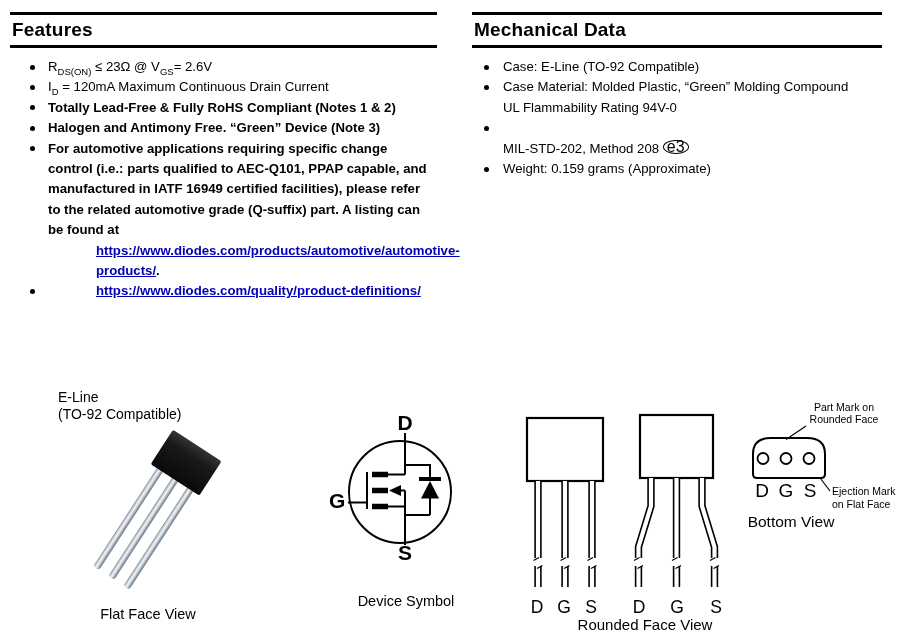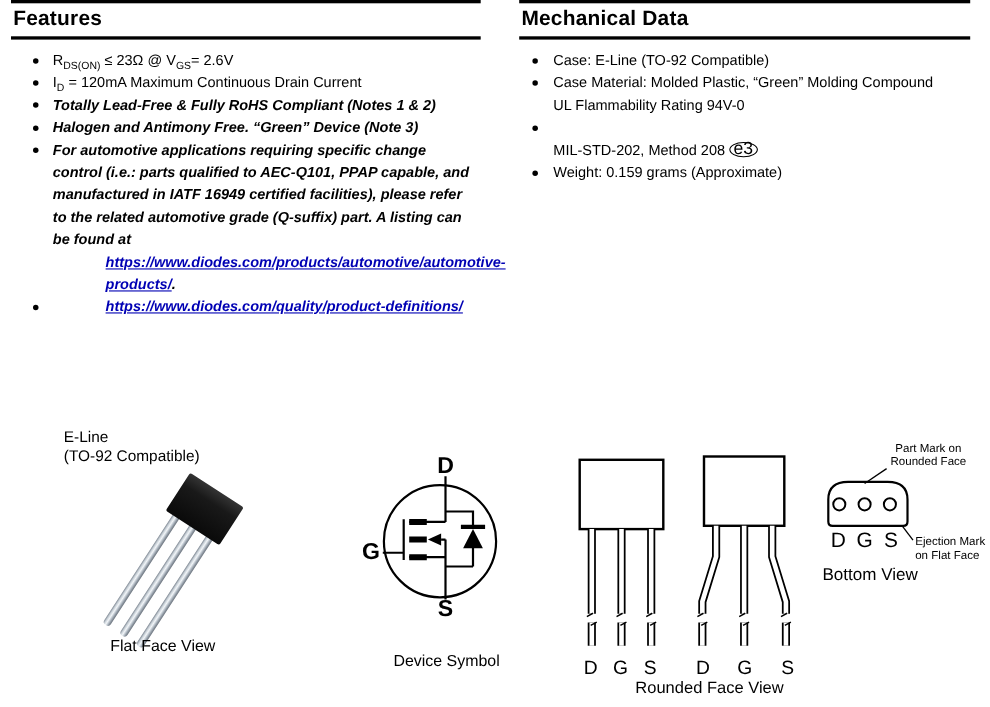--- a/index.html
+++ b/index.html
@@ -1,31 +1,31 @@
 <!DOCTYPE html>
 <html style="--background: #ffffff; --text: #000000; --link: #0000b4;"><head>
 <meta charset="utf-8">
 <style>
   html,body{margin:0;padding:0;background:#fff;}
   .page{position:relative;width:900px;height:643px;background:var(--background,#fff);
         font-family:"Liberation Sans",sans-serif;color:var(--text,#000);overflow:hidden;}
-  .col{position:absolute;top:0;}
+  .col{position:absolute;top:12px;}
   .col-left{left:10px;width:427px;}
   .col-right{left:472px;width:410px;}
   .hdr{border-top:3px solid #000;border-bottom:3px solid #000;padding:4px 0 4px 2px;}
   .hdr h2{margin:0;font-size:19px;font-weight:bold;letter-spacing:.2px;}
   .blist{list-style:none;margin:9px 0 0 0;padding:0;font-size:13.2px;line-height:20.4px;}
   .blist li{position:relative;white-space:nowrap;}
   .blist.features li{padding-left:38px;}
   .blist.mech li{padding-left:31px;}
   .blist li::before{content:"";position:absolute;top:7.5px;width:5px;height:5px;
         background:#000;border-radius:50%;}
   .blist.features li::before{left:20px;}
   .blist.mech li::before{left:12px;}
-  .blist li.bold{font-weight:bold;font-style:italic;}
+  .blist li.bold{font-weight:bold;}
   sub{font-size:0.72em;line-height:0;}
   a.lnk{color:var(--link,#0000b4);font-weight:bold;text-decoration:underline;cursor:pointer;margin-left:48px;}
   .e3{display:inline-block;border:1.2px solid #000;border-radius:50%;
       font-size:16px;line-height:11px;padding:0 3px 1px 3px;vertical-align:1px;font-weight:normal;}
   .fig{position:absolute;}
   .figtitle{position:absolute;font-size:14px;line-height:17px;}
   .figcap{position:absolute;text-align:center;font-size:14.5px;}
   svg text{font-family:"Liberation Sans",sans-serif;fill:#000;}
 </style>
 </head>
@@ -79,21 +79,21 @@
         <stop offset="1" stop-color="#0a0a0a"></stop>
       </linearGradient>
     </defs>
     <g transform="translate(92,46) rotate(33)">
       <rect x="-21.5" y="6" width="7" height="124" rx="3.2" fill="url(#leadGrad)"></rect>
       <rect x="-3.5" y="6" width="7" height="124" rx="3.2" fill="url(#leadGrad)"></rect>
       <rect x="14.5" y="6" width="7" height="124" rx="3.2" fill="url(#leadGrad)"></rect>
       <rect x="-29" y="-28" width="58" height="41" rx="2" fill="url(#bodyGrad)"></rect>
     </g>
   </svg>
-  <div class="figcap" style="left:73px;top:580px;width:150px;">Flat Face View</div>
+  <div class="figcap" style="left:73px;top:606px;width:150px;">Flat Face View</div>
 
   <svg class="fig" style="left:328px;top:403px;" width="152" height="162" viewBox="0 0 152 162">
     <circle cx="72" cy="89" r="51" fill="none" stroke="#000" stroke-width="2"></circle>
     <text x="77" y="27" font-size="21" font-weight="bold" text-anchor="middle">D</text>
     <text x="1" y="105" font-size="21" font-weight="bold">G</text>
     <text x="77" y="157" font-size="21" font-weight="bold" text-anchor="middle">S</text>
     <g stroke="#000" stroke-width="2" fill="none">
       <line x1="77" y1="30" x2="77" y2="71.5"></line>
       <polyline points="77,62 102,62 102,76"></polyline>
       <line x1="102" y1="95" x2="102" y2="112"></line>

